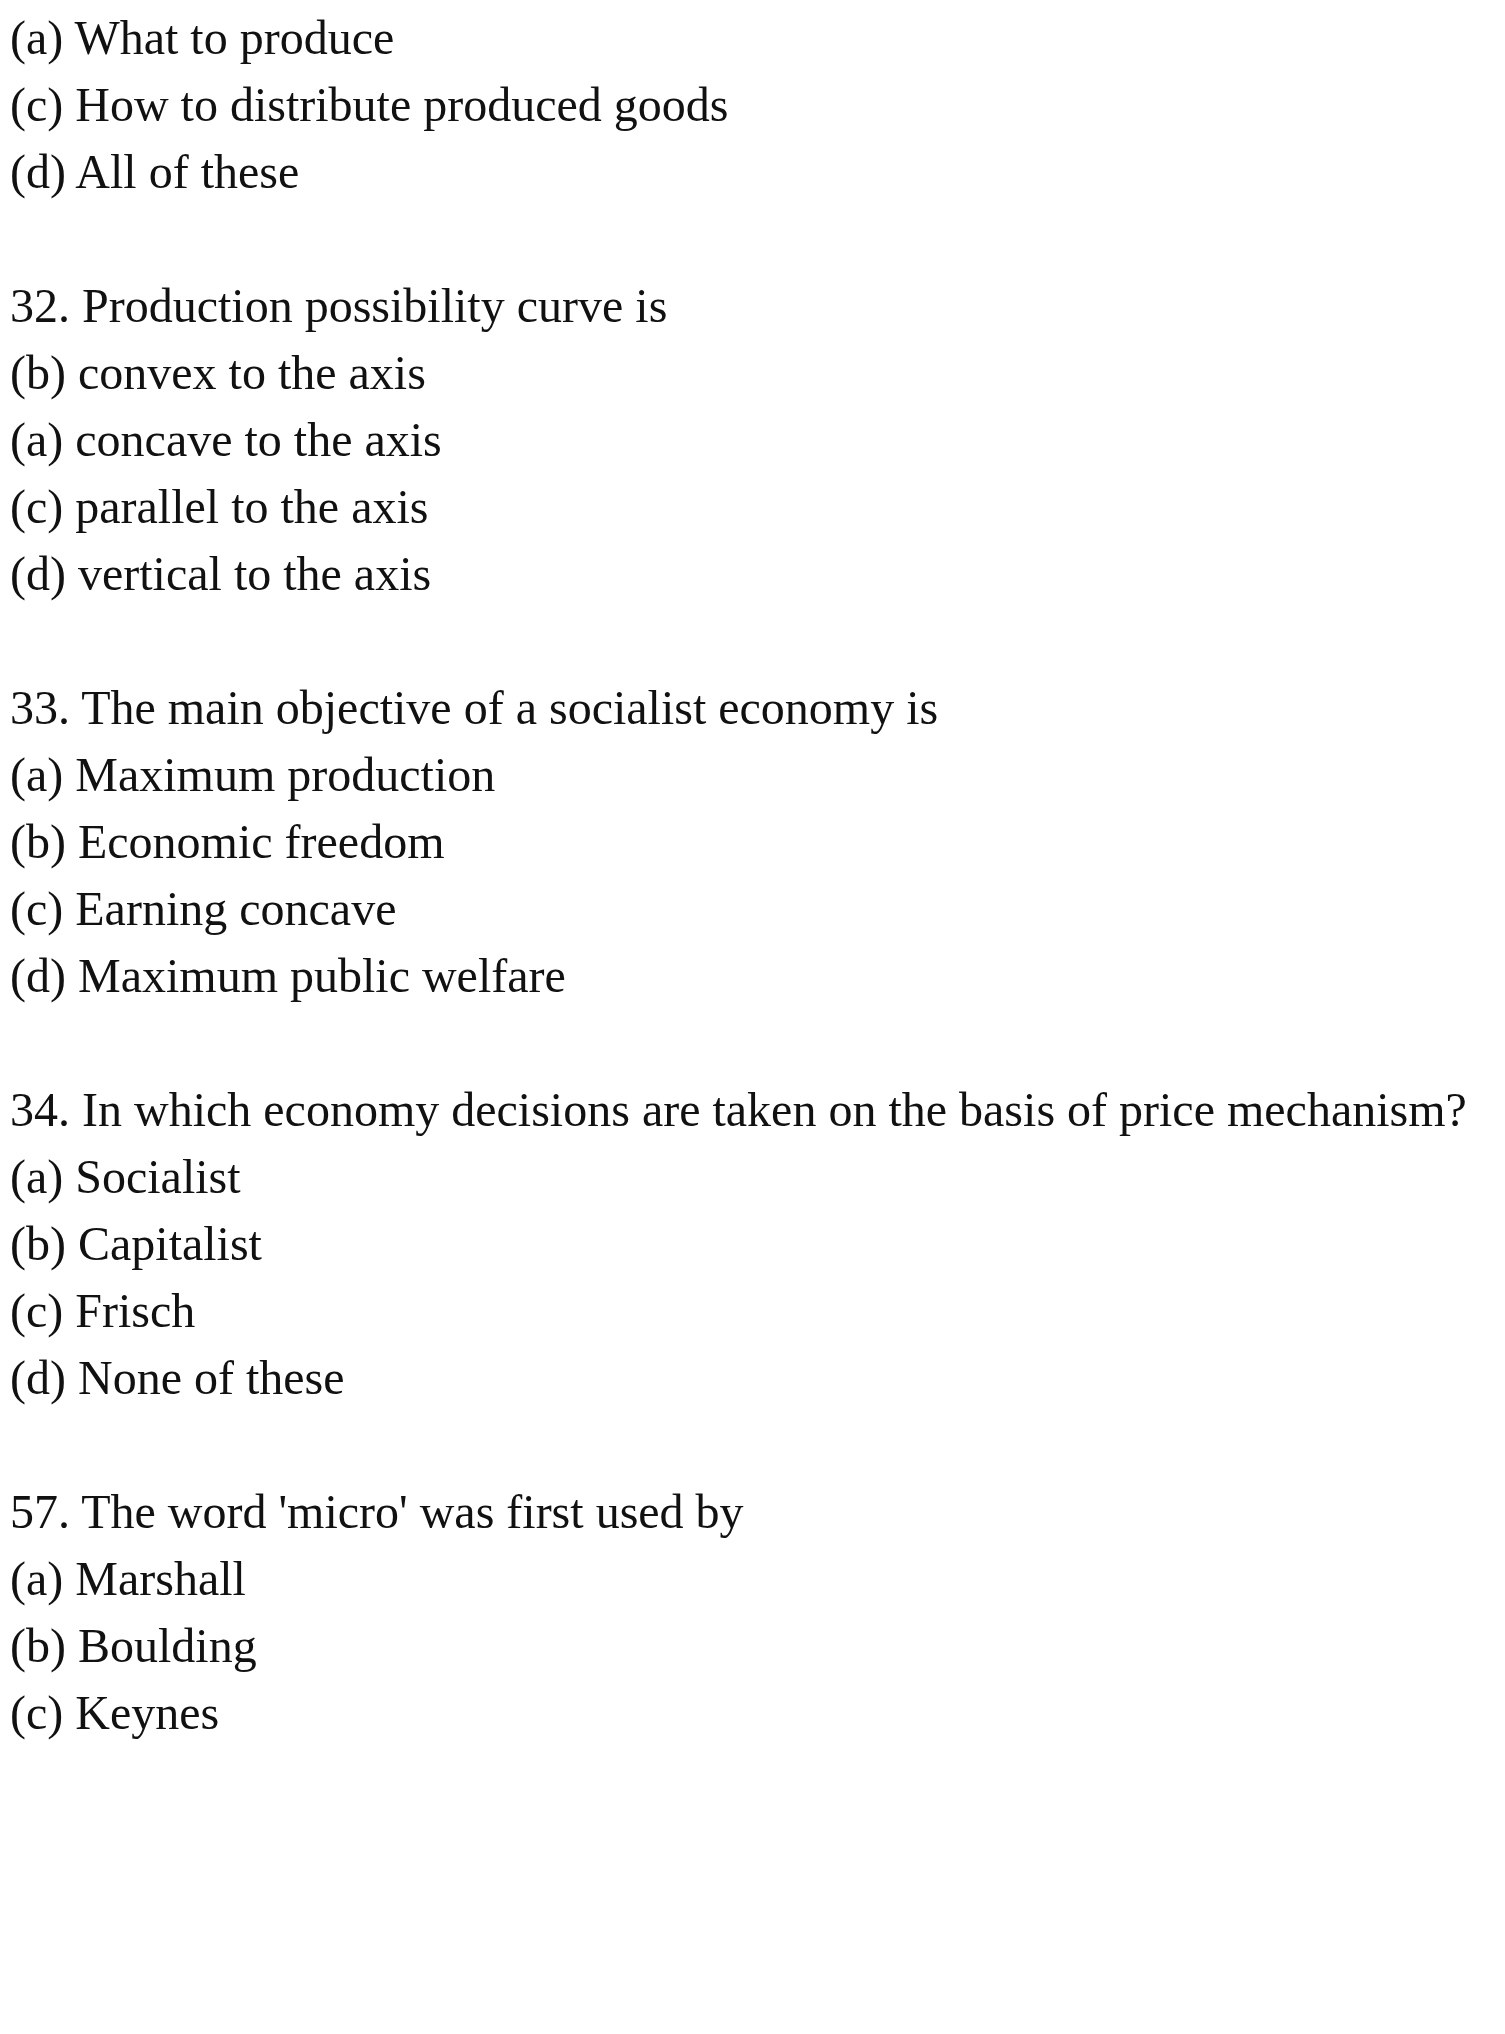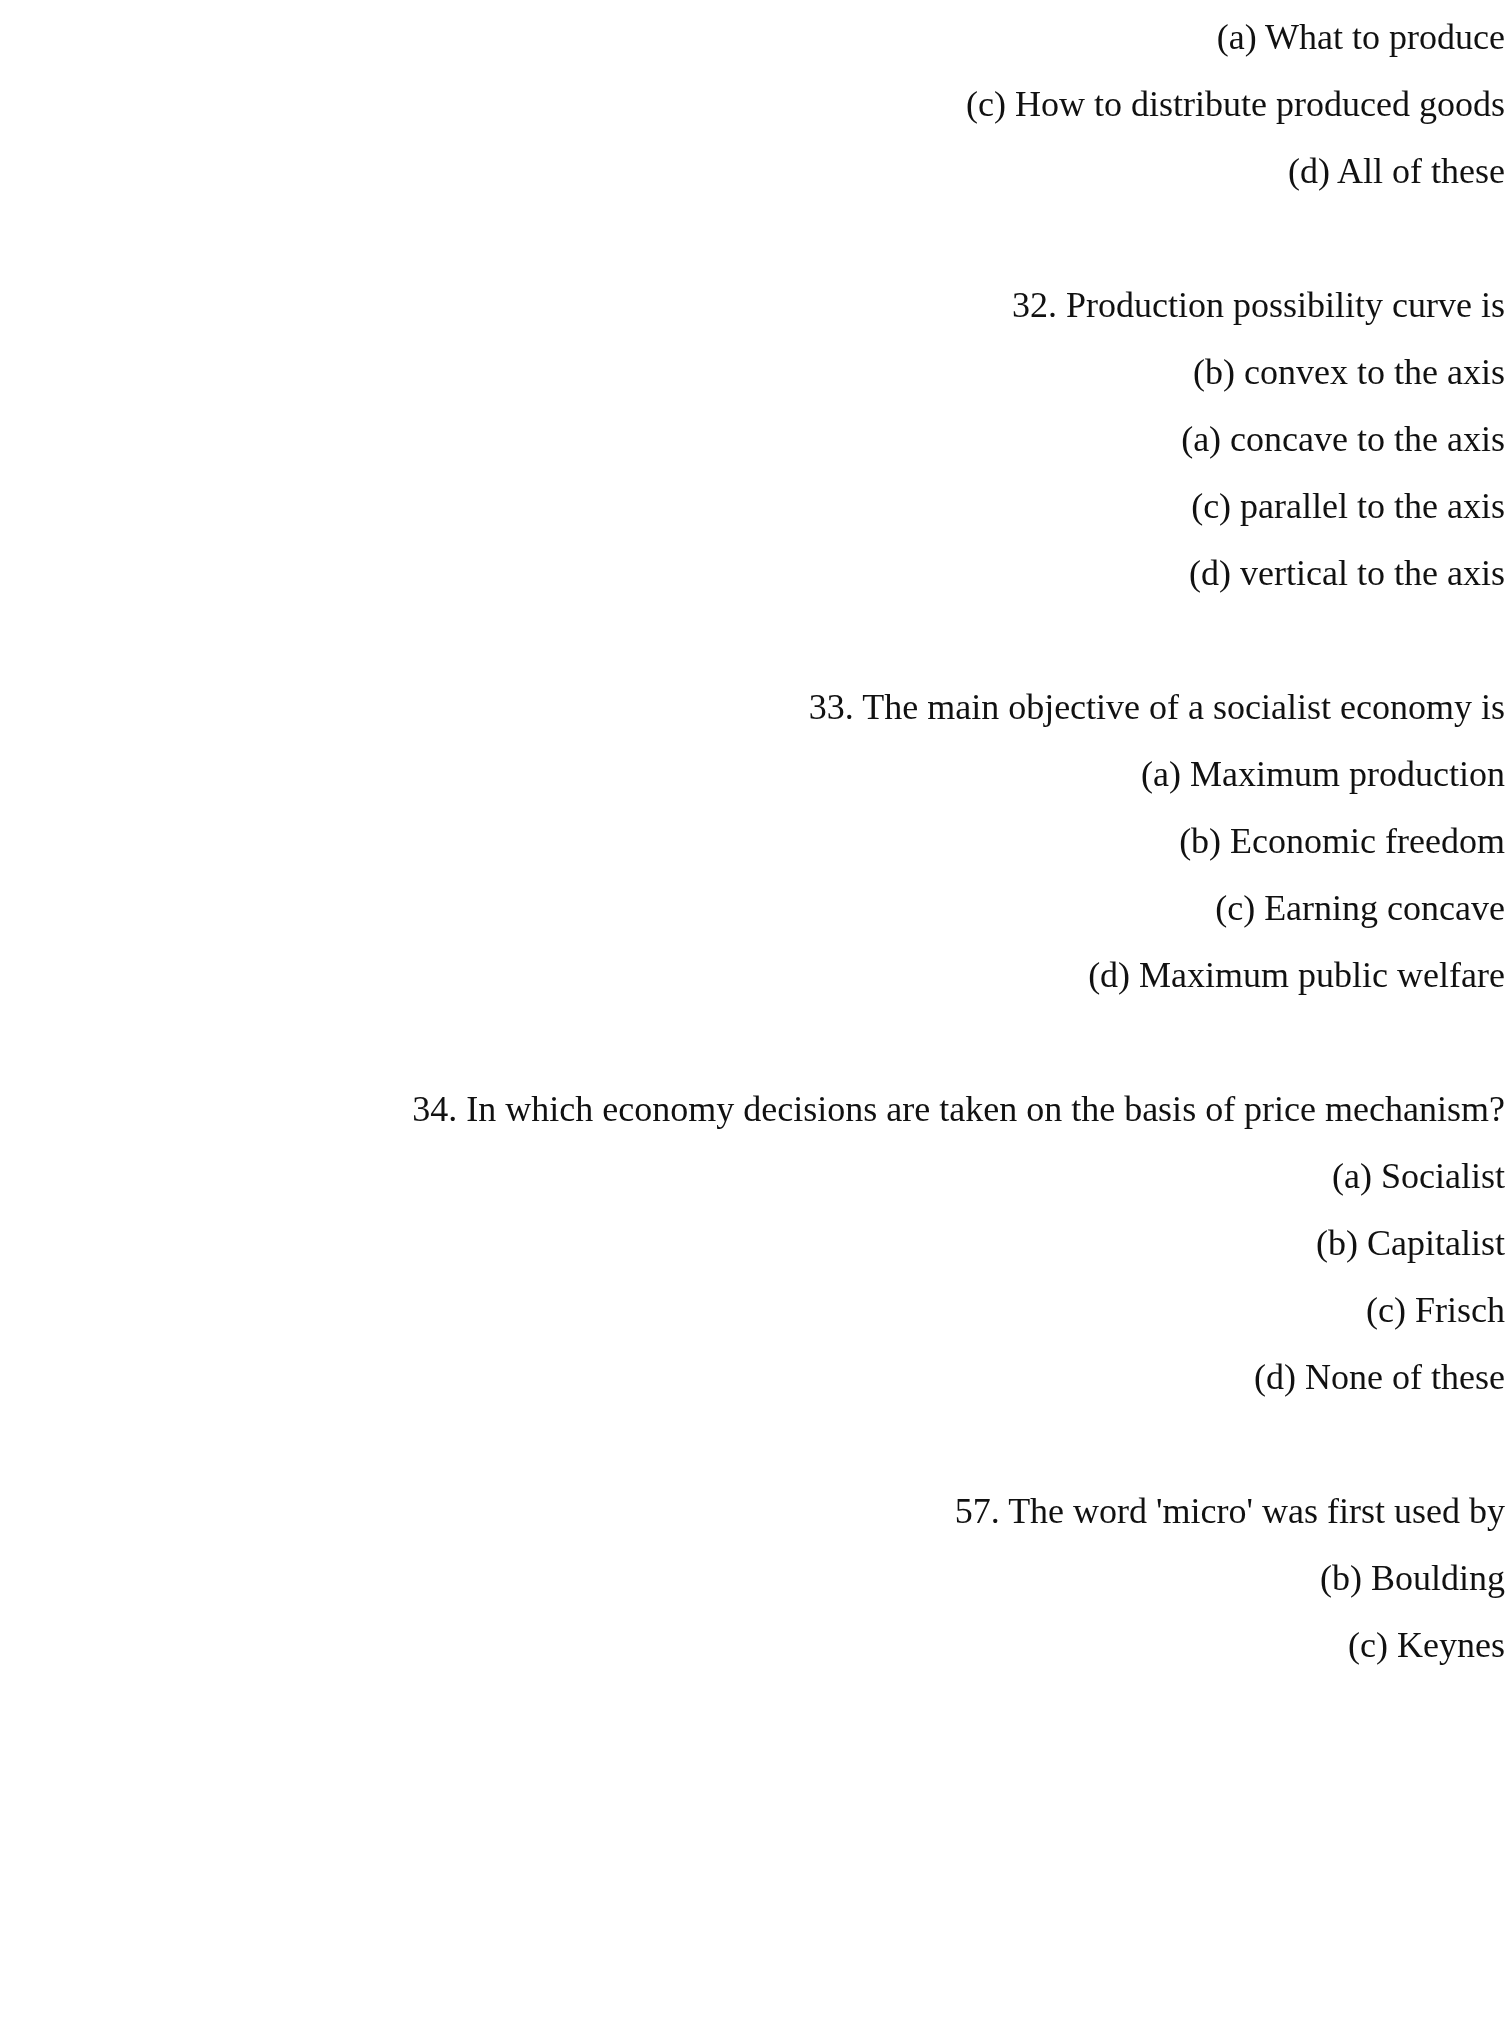--- a/index.html
+++ b/index.html
@@ -18,27 +18,26 @@
       left: 0;
       top: 0;
       width: 1505px;
       height: 2034px;
       background: #ffffff;
       padding-top: 4px;
       box-sizing: border-box;
     }
     .line {
       font-family: "Liberation Serif", "DejaVu Serif", serif;
-      font-size: 36px;
+      font-size: 48px;
       line-height: 67px;
       height: 67px;
       color: #111111;
-      padding-left: 27px;
+      padding-left: 10px;
       white-space: nowrap;
-      text-align: right;
     }
     .spacer {
       height: 67px;
     }
   </style>
 </head>
 <body>
 
 <div class="page">
 
@@ -75,17 +74,18 @@
     <div class="line">(a) Socialist</div>
     <div class="line">(b) Capitalist</div>
     <div class="line">(c) Frisch</div>
     <div class="line">(d) None of these</div>
   </div>
 
   <div class="spacer"></div>
 
   <div>
     <div class="line">57. The word 'micro' was first used by</div>
+    <div class="line">(a) Marshall</div>
     <div class="line">(b) Boulding</div>
     <div class="line">(c) Keynes</div>
   </div>
 
 </div>
 
 </body></html>

